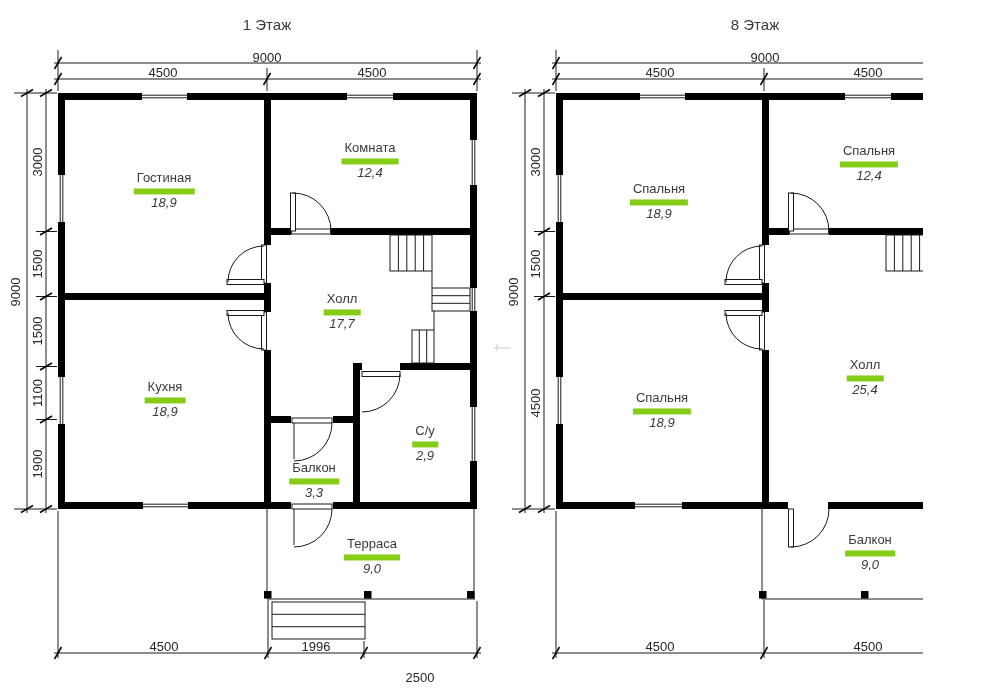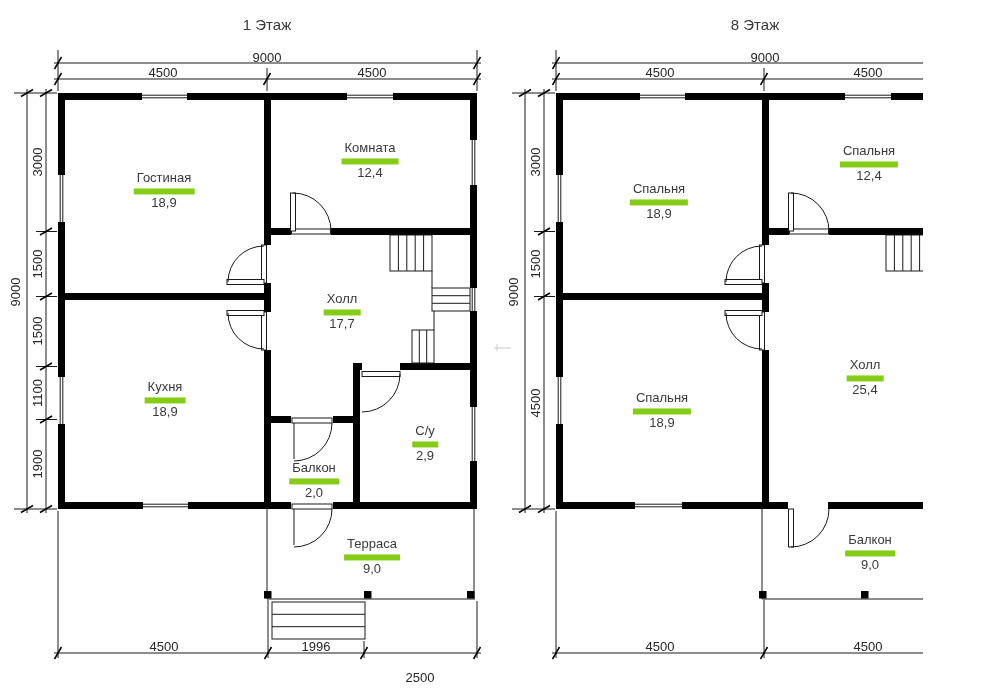--- a/index.html
+++ b/index.html
@@ -7,21 +7,21 @@
           font-family:"Liberation Sans",sans-serif;overflow:hidden;}
   .canvas svg{position:absolute;left:0;top:0;}
   
   .t{position:absolute;transform:translate(-50%,-50%);white-space:nowrap;
      color:var(--dim-text,#262626);font-size:13px;line-height:1;}
   .t.rot{transform:translate(-50%,-50%) rotate(-90deg);}
   .t.title{font-size:15px;color:var(--text,#3a3a3a);}
   .room{position:absolute;transform:translate(-50%,-50%);text-align:center;
         color:var(--text,#3a3a3a);font-size:13px;line-height:1.12;}
   .room .rn{display:inline-block;border-bottom:6px solid #84cc16;padding:0 3px 2px;}
-  .room .ra{padding-top:2px;}
+  .room .ra{padding-top:2px;font-style:italic;}
   
   .wall{fill:var(--walls,#000);}
   .opening{fill:#fff;}
   .winrect{fill:#fff;}
   .ln{stroke:var(--lines,#1a1a1a);stroke-width:1;fill:none;}
   .leaf{fill:#fff;stroke:var(--lines,#1a1a1a);stroke-width:1;}
   .arc{fill:none;stroke:var(--lines,#1a1a1a);stroke-width:1;}
   .tick{stroke:#000;stroke-width:1.5;}
   .post{fill:var(--walls,#000);}
   .wm{stroke:#c9c9c9;stroke-width:1;}
@@ -364,21 +364,21 @@
   <div class="room" style="left:342px;top:312px">
     <div><span class="rn">Холл</span></div>
     <div class="ra">17,7</div>
   </div>
   <div class="room" style="left:165px;top:400px">
     <div><span class="rn">Кухня</span></div>
     <div class="ra">18,9</div>
   </div>
   <div class="room" style="left:314px;top:481px">
     <div><span class="rn">Балкон</span></div>
-    <div class="ra">2,0</div>
+    <div class="ra">3,3</div>
   </div>
   <div class="room" style="left:425px;top:444px">
     <div><span class="rn">С/у</span></div>
     <div class="ra">2,9</div>
   </div>
   <div class="room" style="left:372px;top:557px">
     <div><span class="rn">Терраса</span></div>
     <div class="ra">9,0</div>
   </div>
 

